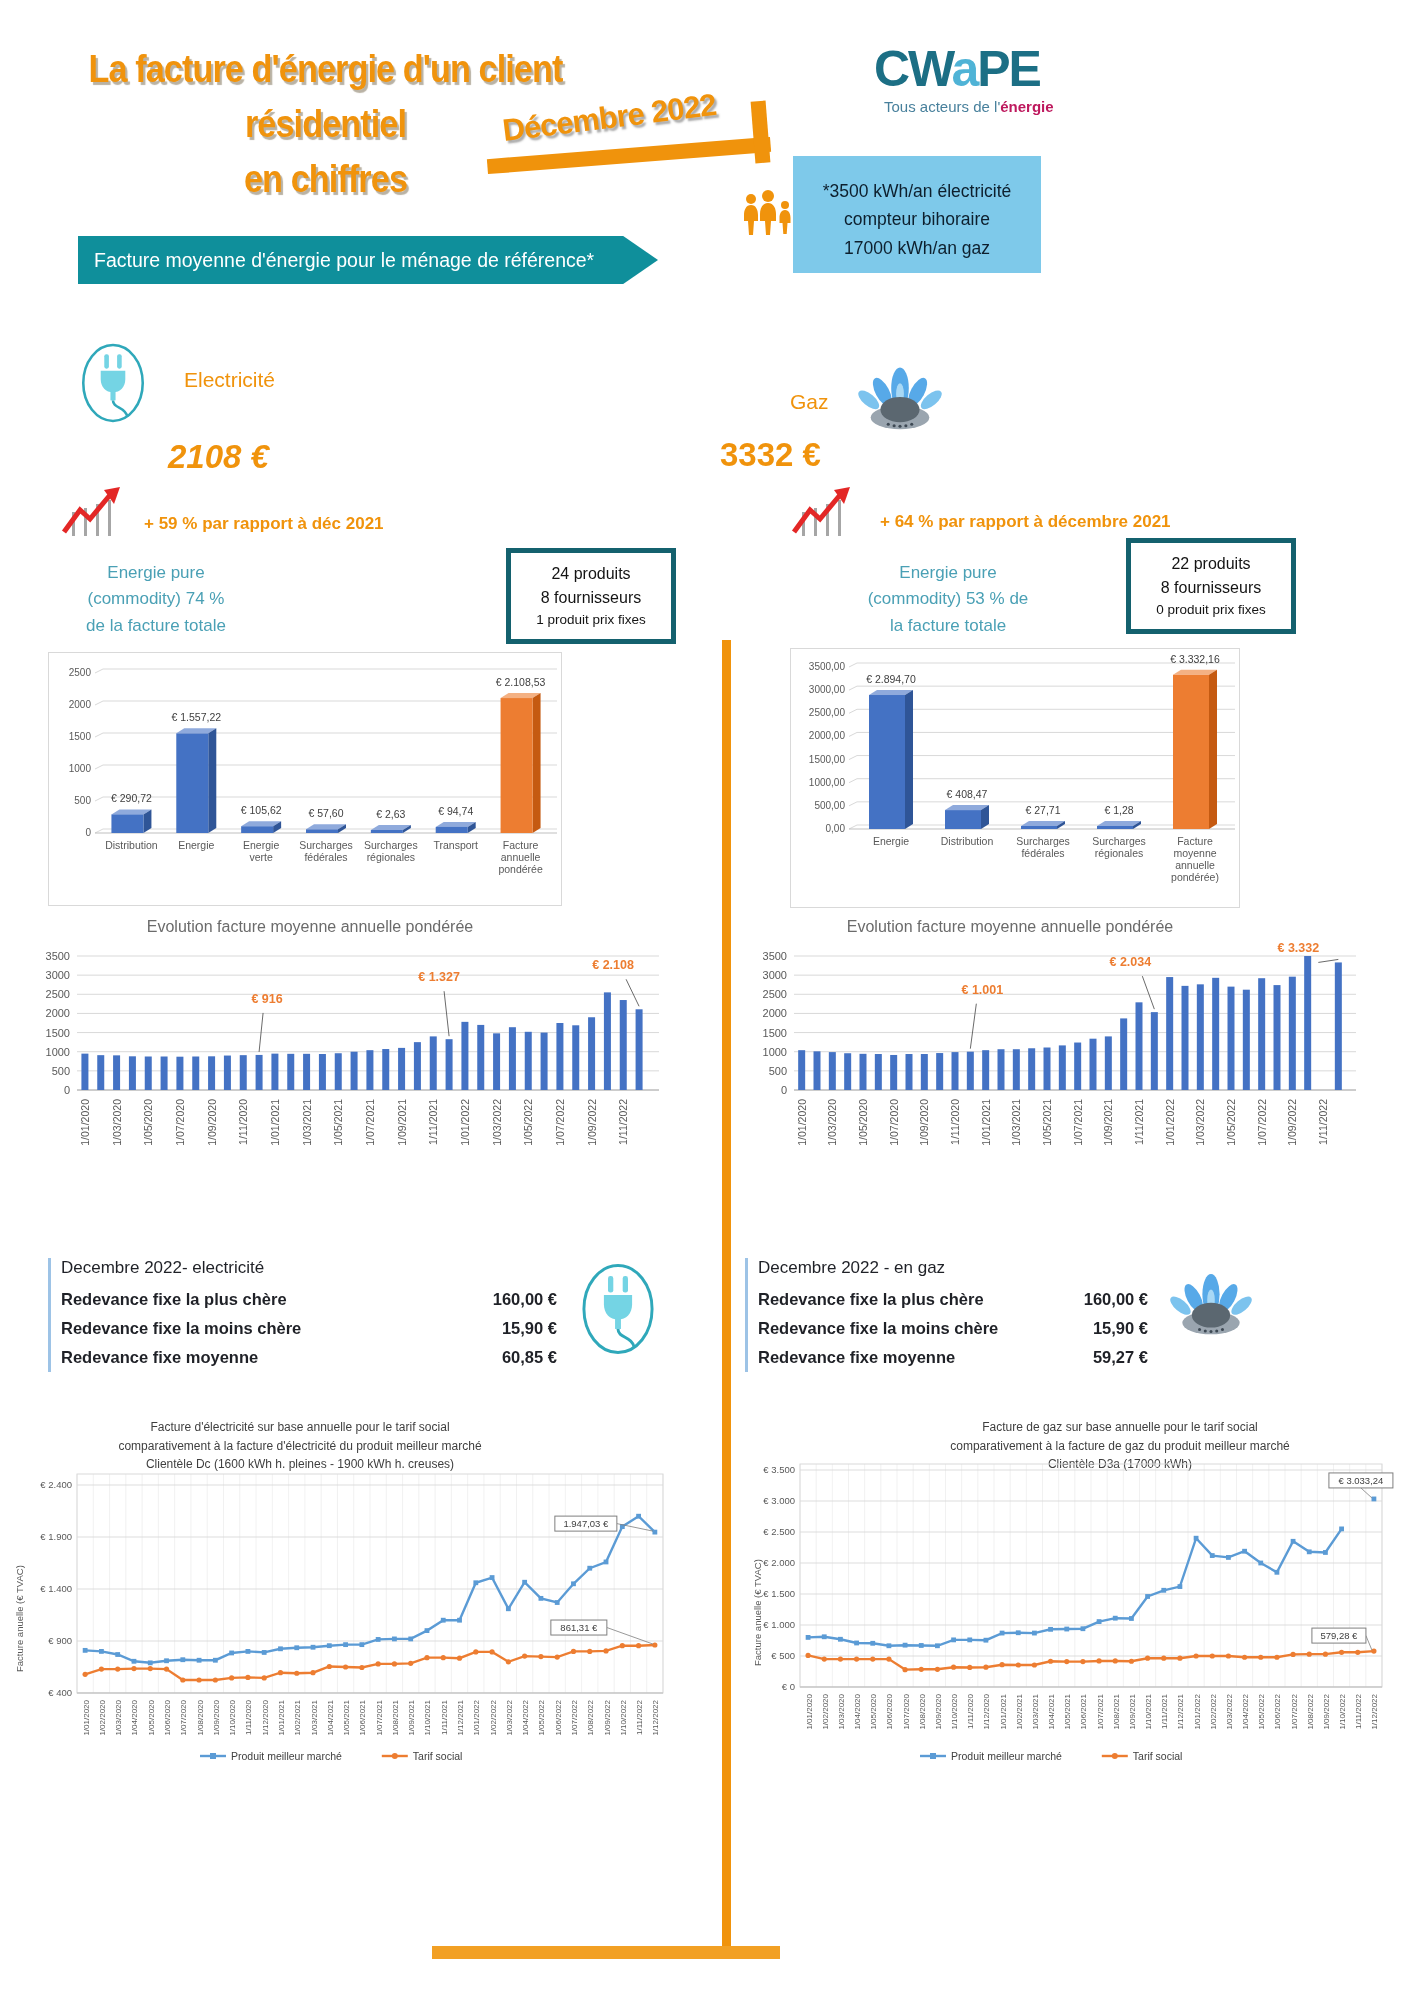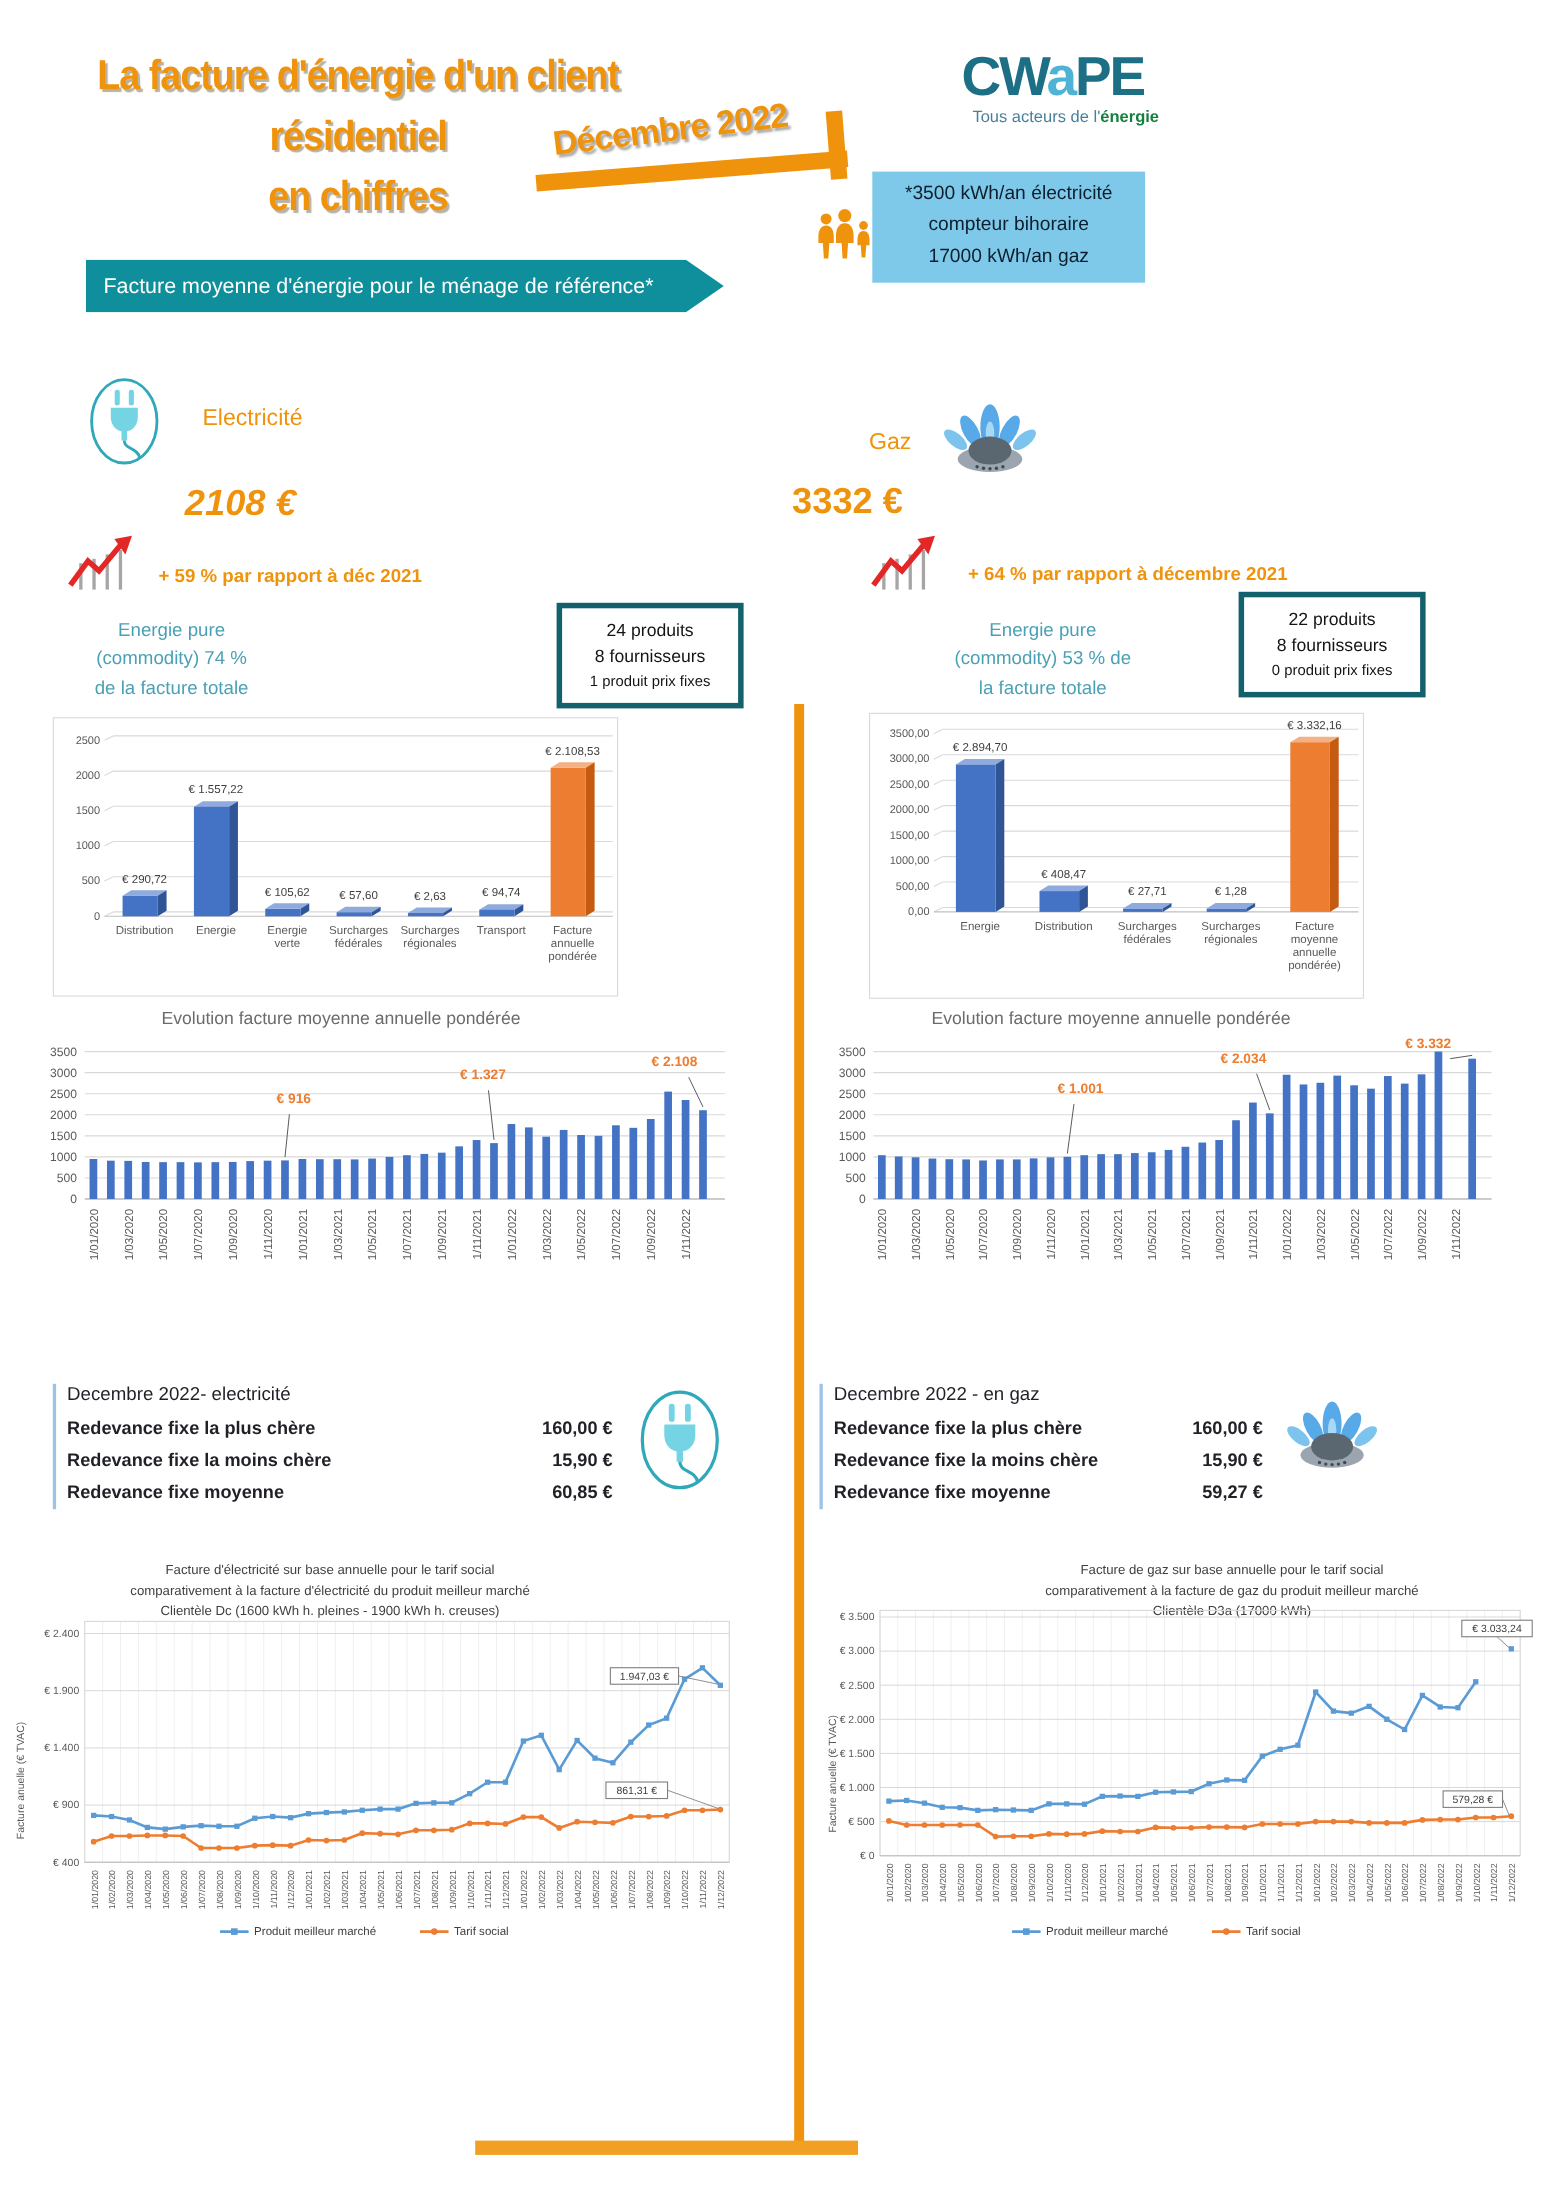--- a/index.html
+++ b/index.html
@@ -9,23 +9,23 @@
   svg text{font-family:"Liberation Sans",sans-serif;}
   .main-title{left:24px;top:42px;width:670px;text-align:center;color:#F0930C;
       font-weight:800;font-size:38px;letter-spacing:-1px;transform:scaleX(.9);transform-origin:left top;
       text-shadow:2.5px 2.5px 1px #b9b2a4;line-height:1.45;}
   .date-badge{left:502px;top:100px;font-size:31px;font-weight:800;color:#F0930C;
       transform:rotate(-7deg);text-shadow:2px 3px 2px rgba(90,90,90,.5);letter-spacing:-1px;}
   .ribbon{background:#F0930C;}
   .logo-text{left:874px;top:40px;font-size:50px;font-weight:800;color:#1C6F85;letter-spacing:-2px;}
   .logo-a{color:#4FB3D6;}
   .logo-tag{left:884px;top:98px;font-size:15px;color:#48809C;}
-  .logo-tag b{color:#15803d;}
+  .logo-tag b{color:#be185d;}
   .refbox{left:793px;top:156px;width:248px;height:96px;background:#7EC9EA;color:#0D1F2D;
-      font-size:17.5px;text-align:center;line-height:1.62;padding-top:5px;}
+      font-size:17.5px;text-align:center;line-height:1.62;padding-top:21px;}
   .banner{left:78px;top:236px;width:580px;height:48px;background:#0F8F9B;color:#fff;
       font-size:19.5px;display:flex;align-items:center;padding-left:16px;box-sizing:border-box;
       clip-path:polygon(0 0,94% 0,100% 50%,94% 100%,0 100%);}
   .fuel-label{font-size:21px;color:#F0930C;margin-left:24px;}
   .amount{font-size:33px;font-weight:800;color:#F0930C;}
   .change{font-size:17px;font-weight:800;color:#F0930C;}
   .commodity{text-align:center;color:#4AA0B5;font-size:17px;line-height:1.55;}
   .prodbox{border:5px solid #14616E;background:#fff;text-align:center;color:#141414;padding-top:9px;box-sizing:border-box;}
   .prodbox span{display:block;font-size:16px;line-height:24px;}
   .prodbox span.small{font-size:13.5px;line-height:20px;}

